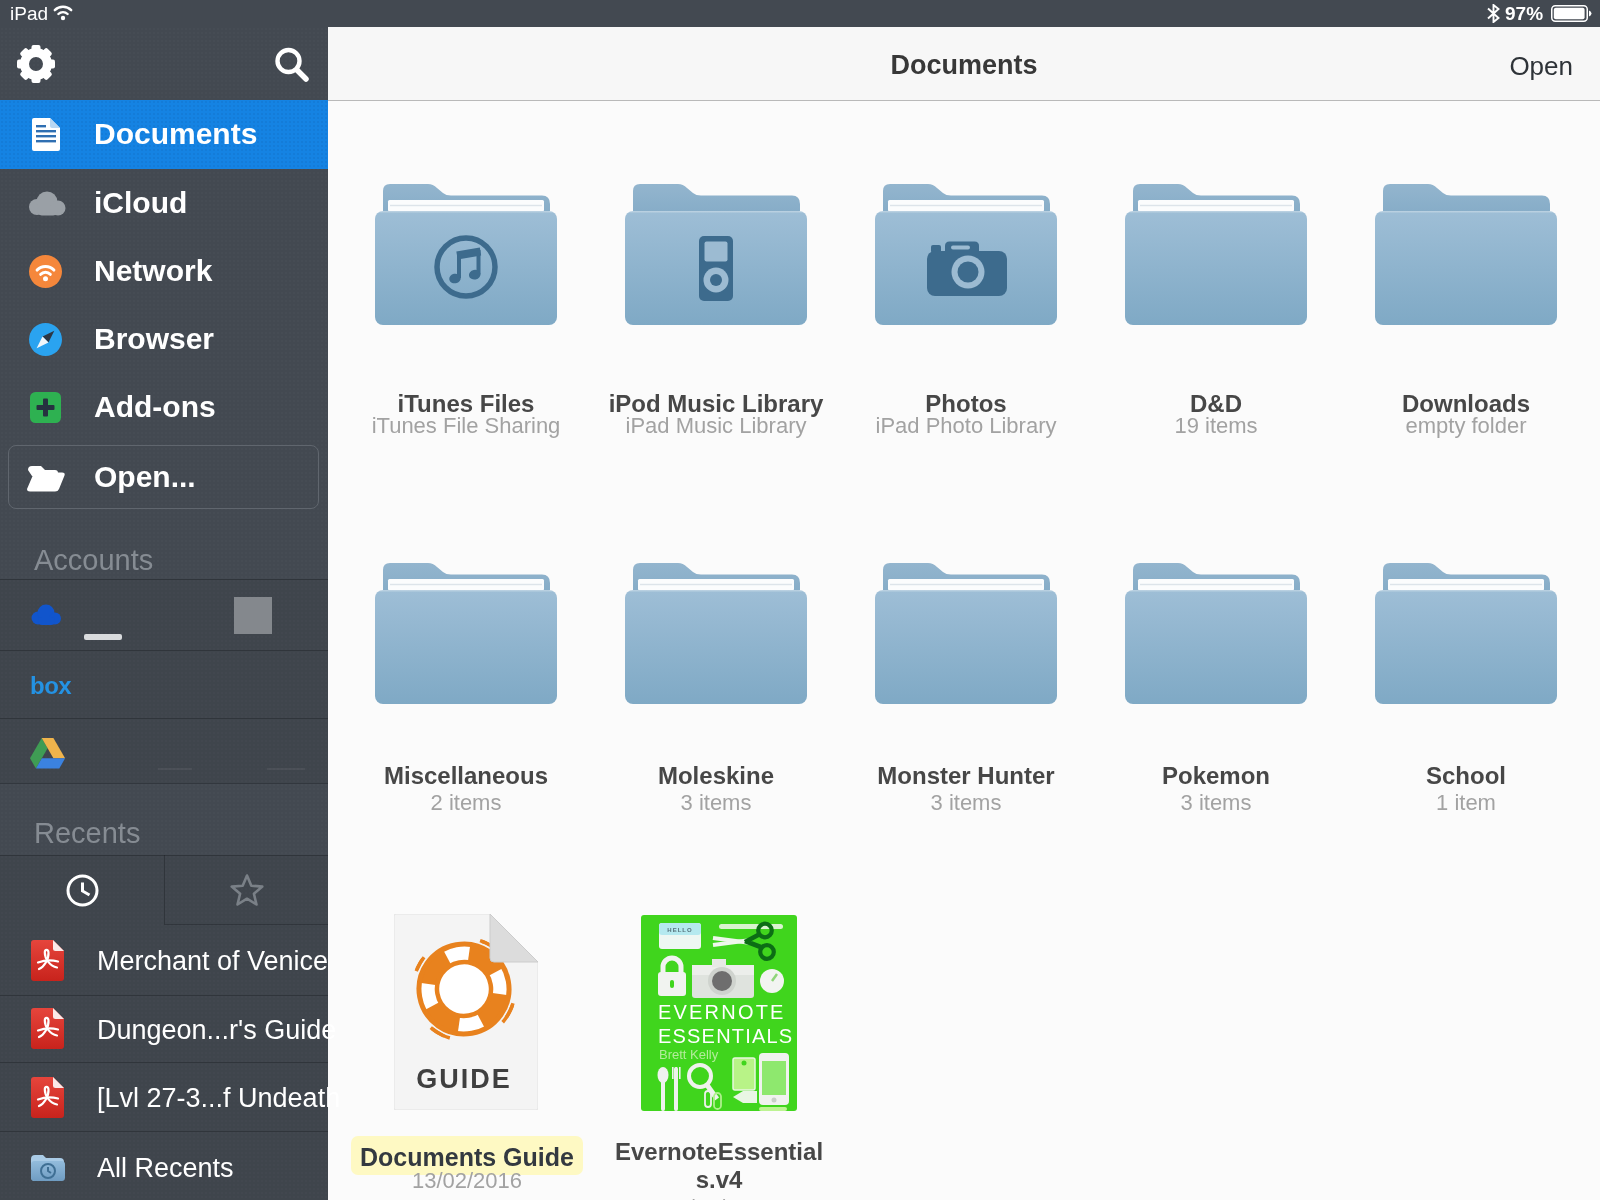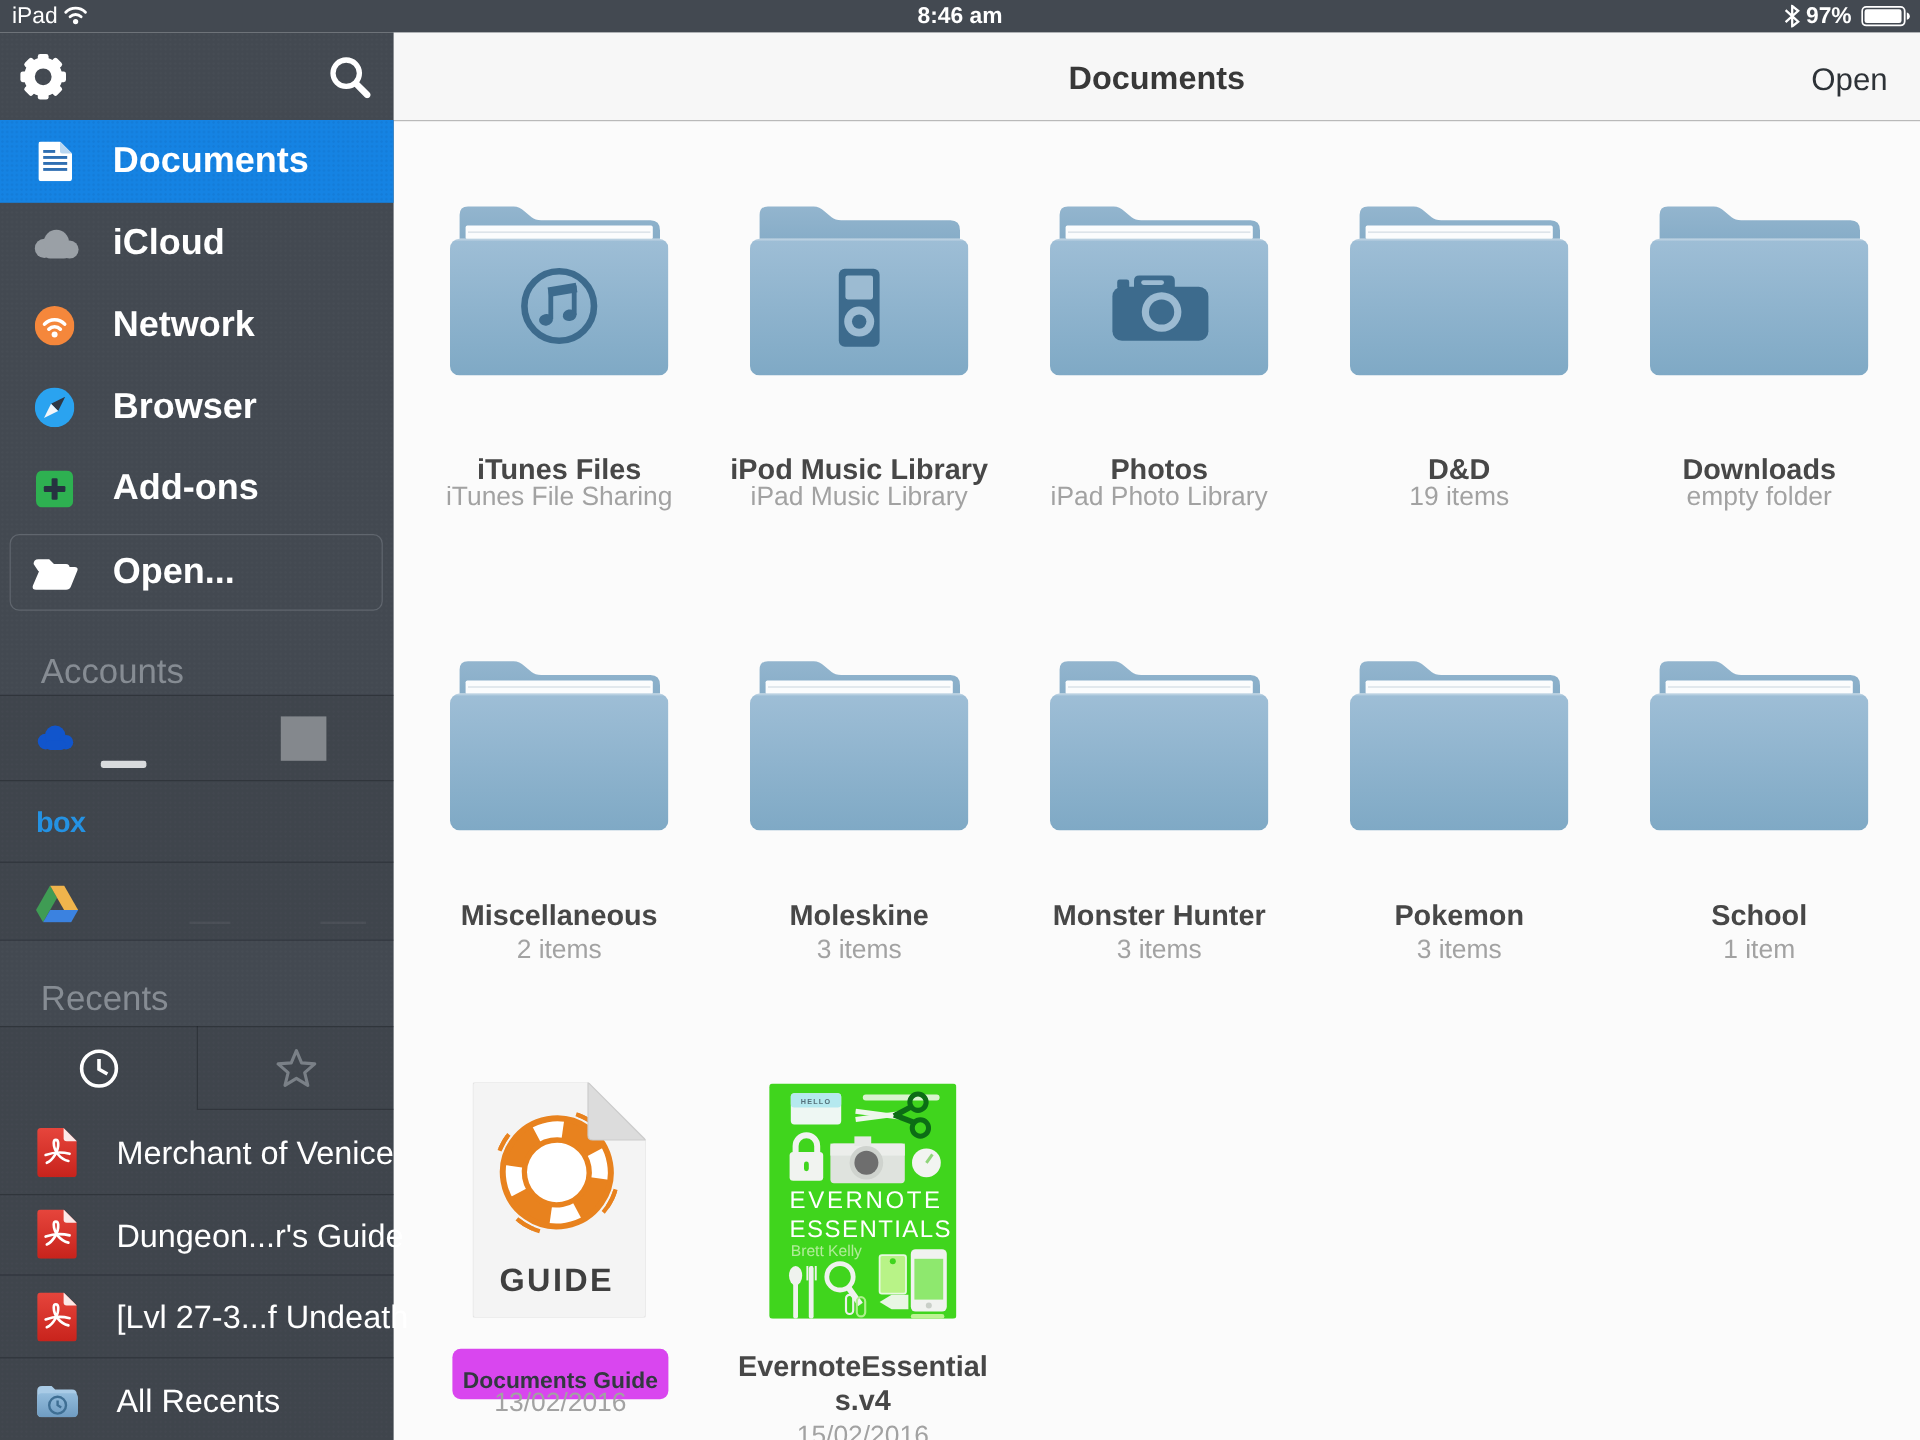--- a/index.html
+++ b/index.html
@@ -31,21 +31,20 @@
 
 <div id="statusbar" class="abs">
   <div class="abs txt" style="left:10px;top:3px;font-weight:400;">iPad</div>
   <svg class="abs" style="left:52px;top:5px" width="22" height="17" viewBox="-11 -2 22 17">
     <g fill="none" stroke="#ffffff" stroke-width="2.4" stroke-linecap="round">
       <path d="M-8.2,3.2 a11.6,11.6 0 0 1 16.4,0"></path>
       <path d="M-4.6,7 a6.6,6.6 0 0 1 9.2,0"></path>
     </g>
     <circle cy="11" r="2.2" fill="#ffffff"></circle>
   </svg>
-  <div class="abs txt" style="left:0;top:3px;width:1600px;text-align:center;">8:46 am</div>
   <svg class="abs" style="left:1487px;top:4px" width="13" height="19" viewBox="0 0 13 19">
     <path d="M1,4.5 L11.5,14 L6.5,18 V1 L11.5,5 L1,14.5" fill="none" stroke="#ffffff" stroke-width="1.9"></path>
   </svg>
   <div class="abs txt" style="left:1505px;top:3px;">97%</div>
   <svg class="abs" style="left:1551px;top:5px" width="41" height="17" viewBox="0 0 41 17">
     <rect x="0.75" y="0.75" width="35.5" height="15.5" rx="3.5" fill="none" stroke="#ffffff" stroke-width="1.5"></rect>
     <rect x="2.8" y="2.8" width="30.8" height="11.4" rx="2" fill="#ffffff"></rect>
     <path d="M38,5.5 q2.5,0.8 2.5,3 q0,2.2 -2.5,3 z" fill="#ffffff"></path>
   </svg>
 </div>
@@ -246,21 +245,21 @@
       </g>
   <g id="f-paper">
     <use href="#fback"></use>
     <rect x="13" y="18" width="156" height="11.5" rx="1.5" fill="#fbfcfd"></rect>
     <rect x="15" y="22.8" width="152" height="1.4" fill="#dde4ea"></rect>
     <use href="#fbody"></use>
   </g>
 </defs>
 </svg>
 
-<div id="grid" class="abs" style="left:0;top:0;width:1600px;height:1043px;">
+<div id="grid" class="abs" style="left:0;top:12px;width:1600px;height:1043px;">
 
   <svg class="abs" style="left:375px;top:170px" width="182" height="143" viewBox="0 0 182 143">
     <use href="#f-paper"></use>
     <g fill="none" stroke="#3d6b8d">
       <circle cx="91" cy="85" r="29" stroke-width="5.5"></circle>
       <path d="M84,96 V72 M103.5,92.5 V68" stroke-width="4"></path>
       <path d="M82,73.5 L105.5,69.5" stroke-width="8"></path>
       <g fill="#3d6b8d" stroke="none">
         <ellipse cx="80" cy="96.5" rx="5.8" ry="4.8" transform="rotate(-12 80 96.5)"></ellipse>
         <ellipse cx="99.7" cy="92.7" rx="5.8" ry="4.8" transform="rotate(-12 99.7 92.7)"></ellipse>
@@ -415,19 +414,19 @@
       <rect x="64" y="176" width="6" height="16" rx="3"></rect>
       <rect x="73" y="178" width="7" height="16" rx="3.5" stroke="#aef08d"></rect>
     </g>
 
     <path d="M92,182 l10,-6 14,0 0,12 -14,0 z" fill="#e9f6e4"></path>
 
     <rect x="118" y="192" width="28" height="4" rx="2" fill="#bdf393"></rect>
   </svg>
 
   <div class="abs" style="left:346px;top:1124px;width:242px;text-align:center;">
-    <span style="display:inline-block;background:#d946ef;border-radius:7px;padding:17px 9px 3px;color:#333940;font-size:19px;font-weight:700;">Documents Guide</span>
+    <span style="display:inline-block;background:#fef9c3;border-radius:7px;padding:7px 9px 3px;color:#333940;font-size:25px;font-weight:700;">Documents Guide</span>
   </div>
   <div class="cell-sub" style="left:347px;top:1156px;">13/02/2016</div>
   <div class="cell-name" style="left:599px;top:1126px;">EvernoteEssential</div>
   <div class="cell-name" style="left:599px;top:1154px;">s.v4</div>
   <div class="cell-sub" style="left:599px;top:1183px;">15/02/2016</div>
 </div>
 
 </body></html>

